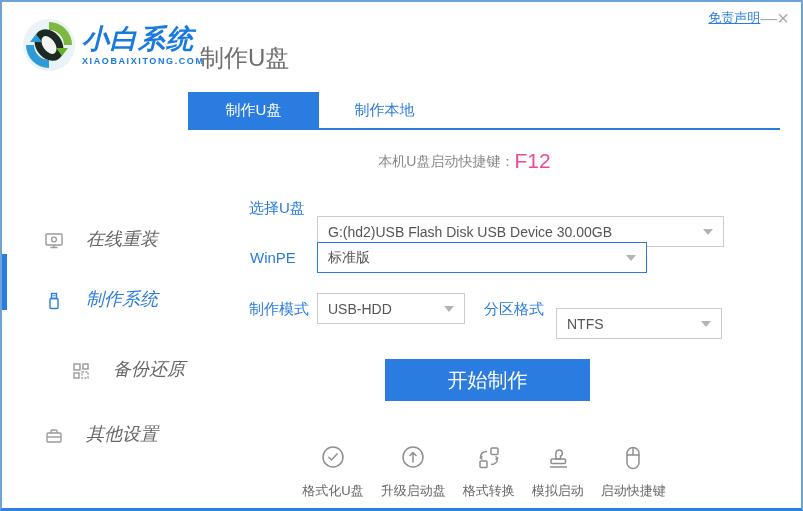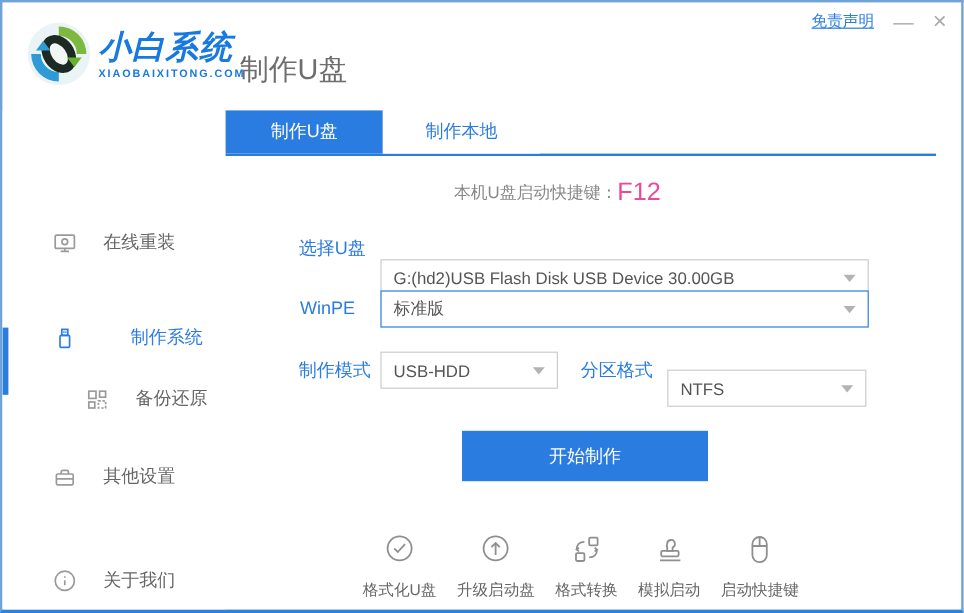--- a/index.html
+++ b/index.html
@@ -1,42 +1,42 @@
 <!DOCTYPE html>
 <html><head>
 <meta charset="utf-8">
 <style>
   * { margin:0; padding:0; box-sizing:border-box; }
   html,body { width:803px; height:511px; font-family:"Liberation Sans","DejaVu Sans",sans-serif; background:#fff; }
   .window { position:absolute; left:0; top:0; width:803px; height:511px; background:#fff;
             border:2px solid #6ea3d8; border-bottom:3px solid #2f7fe0; overflow:hidden; }
 
   
-  .titlebar-right { position:absolute; top:7px; right:12px; display:flex; align-items:center; gap:16px; z-index:5; }
+  .titlebar-right { position:absolute; top:7px; right:12px; display:flex; align-items:center; z-index:5; }
   .disclaimer { color:#2b7ce0; font-size:13px; text-decoration:underline; cursor:pointer; }
   .win-btn { color:#aaa; font-size:17px; line-height:17px; cursor:pointer; font-weight:400; }
   .win-btn.close { font-size:20px; }
 
   
   .logo-icon { position:absolute; left:20px; top:16px; width:54px; height:54px; }
   .brand { position:absolute; left:80px; top:24px; line-height:1; }
   .brand-name { color:#1879e0; font-size:27px; font-weight:bold; font-style:italic; letter-spacing:1px; }
   .brand-domain { color:#1879e0; font-size:9px; font-weight:bold; letter-spacing:1.6px; margin-top:4px; }
   .page-title { position:absolute; left:198px; top:40px; font-size:24px; color:#6e6e6e; }
 
   
   .sidebar { position:absolute; left:0; top:90px; width:186px; bottom:0; background:#fff; }
-  .side-item { position:absolute; left:0; width:100%; height:58px; display:flex; align-items:flex-start;
-               padding-left:42px; color:#666; font-size:15px; cursor:pointer; }
+  .side-item { position:absolute; left:0; width:100%; height:58px; display:flex; align-items:flex-end;
+               padding-left:42px; color:#666; font-size:18px; cursor:pointer;font-style:italic; }
   .side-item .s-icon { width:20px; height:20px; margin-right:22px; flex:0 0 20px; }
   .side-item svg { stroke:#9a9a9a; fill:none; stroke-width:1.4; }
   .side-item.active { color:#2b7ce0; }
   .side-item.active svg { stroke:#2b7ce0; }
   .side-item.active::before { content:""; position:absolute; left:0; top:1px; bottom:1px; width:5px; background:#2b7ce0; }
-  .si-0 { top:101px; } .si-1 { top:180px;gap:23px; } .si-2 { top:231px;margin-left:27px; } .si-3 { top:296px; } .si-4 { top:382px; }
+  .si-0 { top:101px; } .si-1 { top:161px; } .si-2 { top:231px;margin-left:27px; } .si-3 { top:296px; } .si-4 { top:382px; }
 
   
   .content { position:absolute; left:186px; top:90px; right:0; bottom:0; }
   .tabbar { position:absolute; left:0; top:0; right:21px; height:38px; border-bottom:2px solid #2b7ce0; display:flex; }
   .tab { width:131px; height:36px; line-height:36px; text-align:center; font-size:15px; color:#2b7ce0;
          cursor:pointer; background:#fff; }
   .tab.active { background:#2b7ce0; color:#fff; }
 
   .hotkey-line { position:absolute; left:0; right:60px; top:57px; text-align:center; font-size:14px; color:#888; }
   .hotkey-value { color:#ec4899; font-size:21px; vertical-align:-2px; }
@@ -44,28 +44,28 @@
   .form-label { position:absolute; font-size:15px; color:#2b7ce0; line-height:31px; }
   .dropdown { position:absolute; height:31px; border:1px solid #ccc; background:#fff; display:flex;
               align-items:center; padding:0 10px; font-size:14px; color:#555; cursor:pointer; }
   .dropdown .dd-text { flex:1; white-space:nowrap; overflow:hidden; }
   .dd-arrow { width:0; height:0; border-left:5px solid transparent; border-right:5px solid transparent;
               border-top:6px solid #b3b3b3; margin-left:8px; flex:0 0 auto; }
   .dropdown.focused { border-color:#2b7ce0; }
   .lbl-usb   { left:61px;  top:100px; }
   .dd-usb    { left:129px; top:100px; width:407px;margin-top:24px; }
   .lbl-winpe { left:62px;  top:150px; }
-  .dd-winpe  { left:129px; top:150px; width:407px; }
+  .dd-winpe  { left:129px; top:150px; width:330px; }
   .lbl-mode  { left:61px;  top:201px; }
   .dd-mode   { left:129px; top:201px; width:148px; }
   .lbl-part  { left:296px; top:201px; }
   .dd-part   { left:368px; top:201px; width:166px;margin-top:15px; }
 
   .start-btn { position:absolute; left:197px; top:267px; width:205px; height:42px; background:#2b7ce0;
-               color:#fff; font-size:15px; border:none; cursor:pointer; font-family:inherit; }
+               color:#fff; font-size:20px; border:none; cursor:pointer; font-family:inherit; }
 
   .tools { position:absolute; left:0; right:21px; top:352px; display:flex; justify-content:center;
            align-items:flex-start; gap:17px; }
   .tool { display:flex; flex-direction:column; align-items:center; gap:6px; cursor:pointer; }
   .tool svg { stroke:#8f8f8f; fill:none; stroke-width:1.5; }
   .tool-label { font-size:13px; color:#666; white-space:nowrap; }
 </style>
 </head>
 <body>
 

